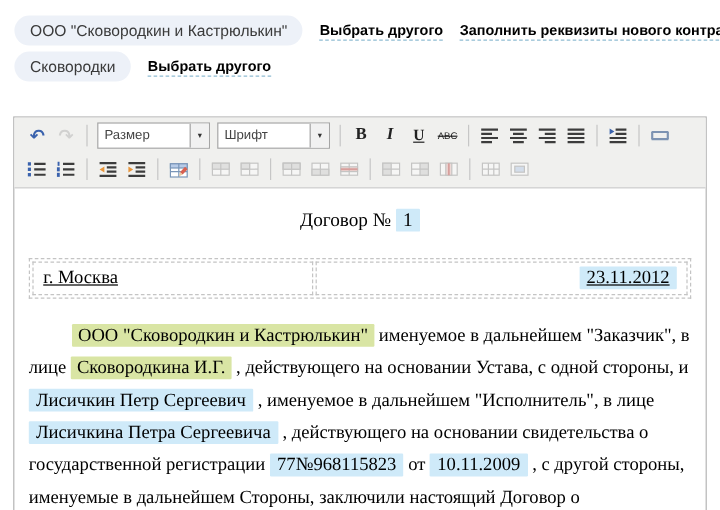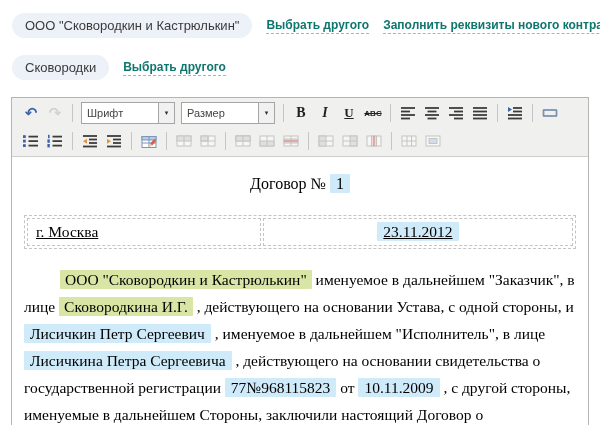--- a/index.html
+++ b/index.html
@@ -2,58 +2,58 @@
 <html><head>
 <meta charset="utf-8">
 <style>
   html,body{margin:0;padding:0;background:#fff;}
   .screen{position:relative;width:600px;height:425px;background:#fff;overflow:hidden;
           font-family:"Liberation Sans",sans-serif;}
 
   
   .hdr-row{position:absolute;left:12px;display:flex;align-items:center;gap:14px;}
   .hdr-row.r1{top:13px;}
-  .hdr-row.r2{top:55px;}
+  .hdr-row.r2{top:43px;}
   .pill{display:inline-block;background:#edf1f8;border-radius:14px;padding:5px 13px;
         font-size:13px;color:#3a3a3a;white-space:nowrap;}
-  .plink{font-size:12px;font-weight:bold;color:#0f766e;text-decoration:none;
+  .plink{font-size:12px;font-weight:bold;color:#000000;text-decoration:none;
          border-bottom:1px dashed #8fbcd2;padding-bottom:1px;cursor:pointer;white-space:nowrap;}
 
   
   .editor{position:absolute;left:11px;top:97px;width:576px;height:340px;
           border:1px solid #b4b4b4;background:#fff;}
   .toolbar{background:#f0f0ee;border-bottom:1px solid #cfcfcf;padding:1px 0;}
   .tb-row{display:flex;align-items:center;height:28px;padding:0 7px;}
   .tbtn{width:22px;height:22px;display:inline-flex;align-items:center;justify-content:center;
         background:transparent;border:0;padding:0;margin:0 1px;cursor:pointer;}
   .tbtn.dis{opacity:.5;cursor:default;}
   .sep{width:1px;height:18px;background:#c6c6c6;margin:0 5px;flex:0 0 1px;}
   .glyph{font-family:"DejaVu Sans",sans-serif;font-size:15px;font-weight:bold;line-height:1;}
   .undo-g{color:#3a62ad;}
   .redo-g{color:#b3b3b3;}
   .txt-b{font-family:"Liberation Serif",serif;font-weight:bold;font-size:14px;color:#222;}
   .txt-i{font-family:"Liberation Serif",serif;font-style:italic;font-weight:bold;font-size:14px;color:#222;}
   .txt-u{font-family:"Liberation Serif",serif;font-weight:bold;font-size:13px;color:#222;text-decoration:underline;}
-  .txt-s{font-size:8px;font-weight:bold;color:#222;text-decoration:line-through;letter-spacing:0;}
+  .txt-s{font-size:8px;font-weight:normal;color:#222;text-decoration:line-through;letter-spacing:0;}
   .combo{display:inline-flex;align-items:stretch;height:20px;background:#fff;
          border:1px solid #a5a5a5;margin:0 3px;font-size:11px;color:#444;cursor:pointer;}
   .combo .lab{width:66px;display:flex;align-items:center;padding:0 5px;}
   .combo .arr{width:15px;border-left:1px solid #a5a5a5;background:#f1f1f1;display:flex;
               align-items:center;justify-content:center;font-size:7px;color:#333;}
 
   
   .content{padding:6px 12px;font-family:"Liberation Serif","DejaVu Serif",serif;color:#000;}
   .doc-title{text-align:center;margin:12px 0 0 0;font-size:16px;}
   .hl-blue{background:#cfeaf9;padding:1px 6px;border-radius:1px;}
   .hl-green{background:#d9e5a4;padding:1px 5px;border-radius:1px;}
   .doc-table{width:100%;margin-top:22px;border:1px dashed #c4c4c4;
              border-collapse:separate;border-spacing:2px;text-decoration:underline;}
   .doc-table td{border:1px dashed #c4c4c4;padding:4px 8px;font-size:15.5px;}
   td.c-city{width:43%;}
-  td.c-date{width:57%;text-align:center;}
+  td.c-date{width:57%;text-align:right;}
   .doc-para{margin:17px 0 0 0;font-size:15.5px;line-height:27px;text-indent:36px;text-align:left;}
 </style>
 </head>
 <body>
 
 <div class="screen">
 
   <div class="hdr-row r1">
     <span class="pill">ООО "Сковородкин и Кастрюлькин"</span>
     <a class="plink">Выбрать другого</a>
@@ -71,25 +71,25 @@
       <div class="tb-row">
         <button class="tbtn">
           <span class="glyph undo-g">↶</span>
         </button>
         <button class="tbtn dis">
           <span class="glyph redo-g">↷</span>
         </button>
         <span class="sep"></span>
 
         <span class="combo">
-          <span class="lab">Шрифт</span>
+          <span class="lab">Размер</span>
           <span class="arr">▾</span>
         </span>
         <span class="combo">
-          <span class="lab">Размер</span>
+          <span class="lab">Шрифт</span>
           <span class="arr">▾</span>
         </span>
         <span class="sep"></span>
 
         <button class="tbtn">
           <span class="txt-b">B</span>
         </button>
         <button class="tbtn">
           <span class="txt-i">I</span>
         </button>

